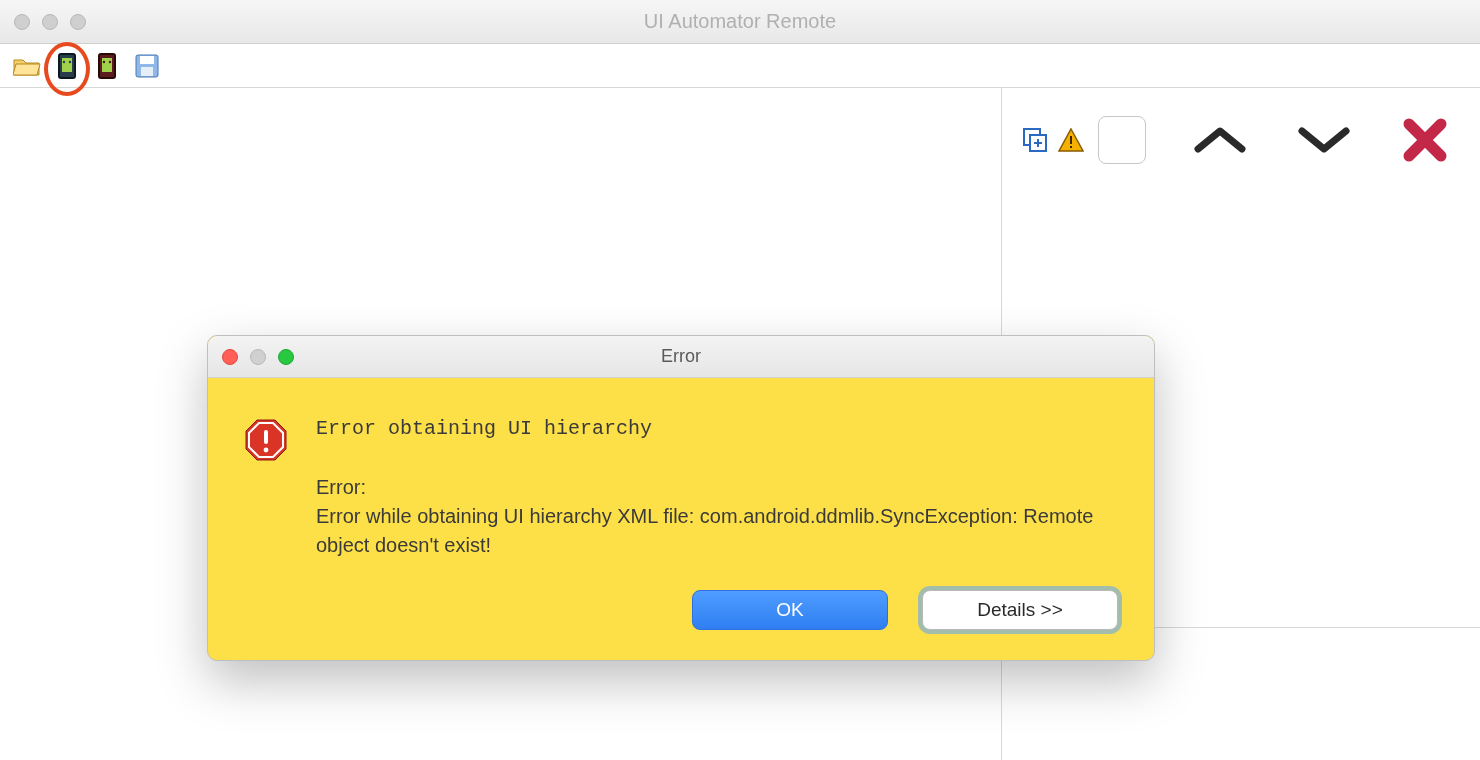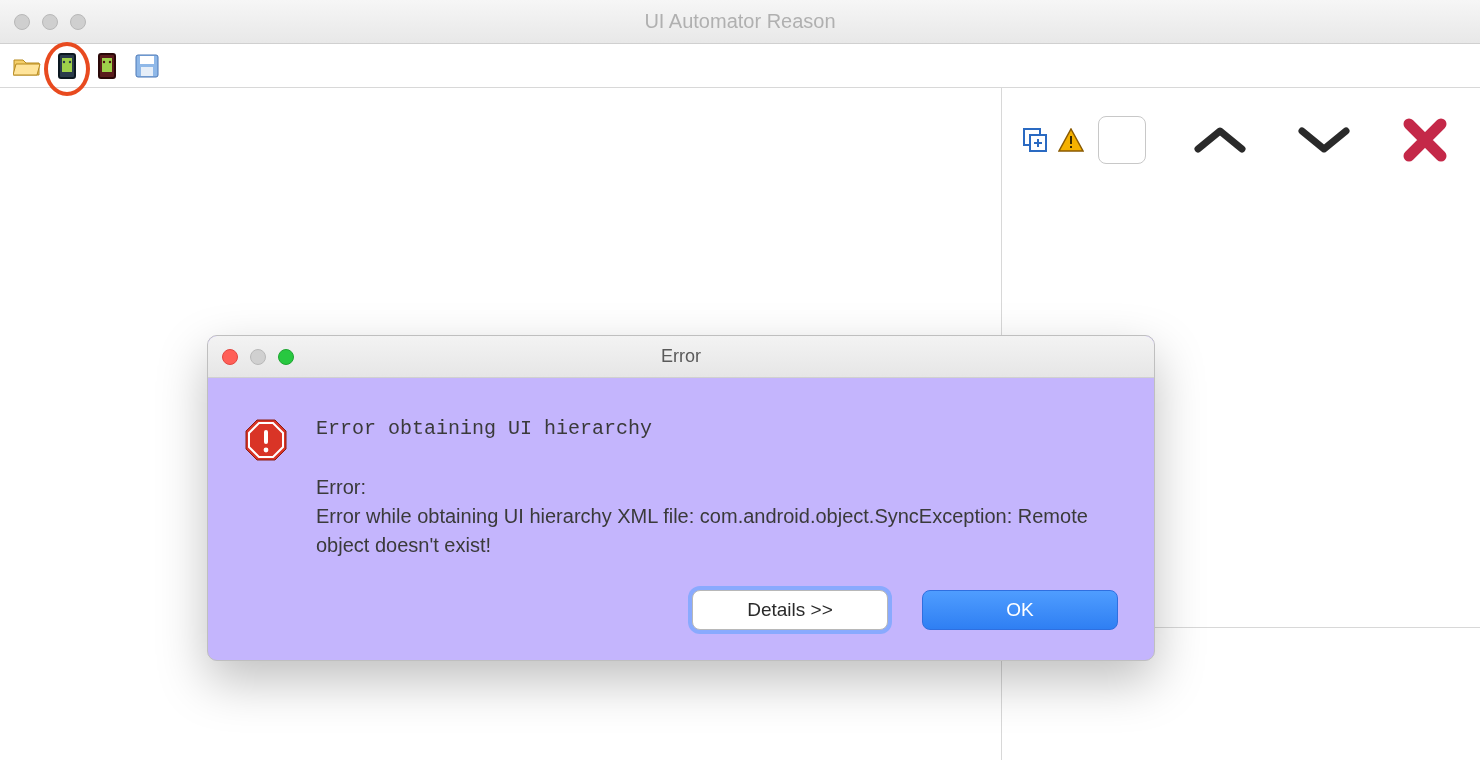--- a/index.html
+++ b/index.html
@@ -104,21 +104,21 @@
   .right-bottom {
     flex: 1;
     background: #fff;
   }
 
   
   .dialog {
     position: absolute;
     left: 207px; top: 335px;
     width: 948px;
-    background: #c4b5fd;
+    background: #fde047;
     border: 1px solid #bfbfbf;
     border-radius: 10px;
     box-shadow: 0 20px 50px rgba(0,0,0,0.25);
     z-index: 10;
     overflow: hidden;
   }
   .dlg-titlebar {
     height: 42px;
     background: linear-gradient(#f3f3f3, #e6e6e6);
     border-bottom: 1px solid #d0d0d0;
@@ -179,21 +179,21 @@
 </head>
 <body>
 
 <div class="main-window">
   <div class="main-titlebar">
     <div class="traffic-lights">
       <div class="tl"></div>
       <div class="tl"></div>
       <div class="tl"></div>
     </div>
-    <div class="main-title">UI Automator Reason</div>
+    <div class="main-title">UI Automator Remote</div>
   </div>
 
   <div class="toolbar">
     <div class="tb-icon">
       <svg width="28" height="22" viewBox="0 0 28 22">
         <path d="M1 5 h9 l3 3 h13 v12 h-25z" fill="#f4cf6b" stroke="#b78a1f"></path>
         <path d="M3 9 h24 l-3 11 h-24z" fill="#ffe49a" stroke="#b78a1f"></path>
       </svg>
     </div>
     <div class="tb-icon">
@@ -280,20 +280,20 @@
       <svg width="44" height="44" viewBox="0 0 44 44">
         <polygon points="13,2 31,2 42,13 42,31 31,42 13,42 2,31 2,13" fill="#d93426" stroke="#8a1e14" stroke-width="1"></polygon>
         <polygon points="15,5 29,5 39,15 39,29 29,39 15,39 5,29 5,15" fill="none" stroke="#ffffff" stroke-width="2"></polygon>
         <rect x="20" y="12" width="4" height="14" rx="2" fill="#fff"></rect>
         <circle cx="22" cy="32" r="2.4" fill="#fff"></circle>
       </svg>
     </div>
     <div class="dlg-text">
       <div class="dlg-heading">Error obtaining UI hierarchy</div>
       <div class="dlg-reason-lbl">Error:</div>
-      <div>Error while obtaining UI hierarchy XML file: com.android.object.SyncException: Remote object doesn't exist!</div>
+      <div>Error while obtaining UI hierarchy XML file: com.android.ddmlib.SyncException: Remote object doesn't exist!</div>
     </div>
   </div>
   <div class="dlg-buttons">
+    <div class="btn btn-primary">OK</div>
     <div class="btn btn-default">Details &gt;&gt;</div>
-    <div class="btn btn-primary">OK</div>
   </div>
 </div>
 
 </body></html>

